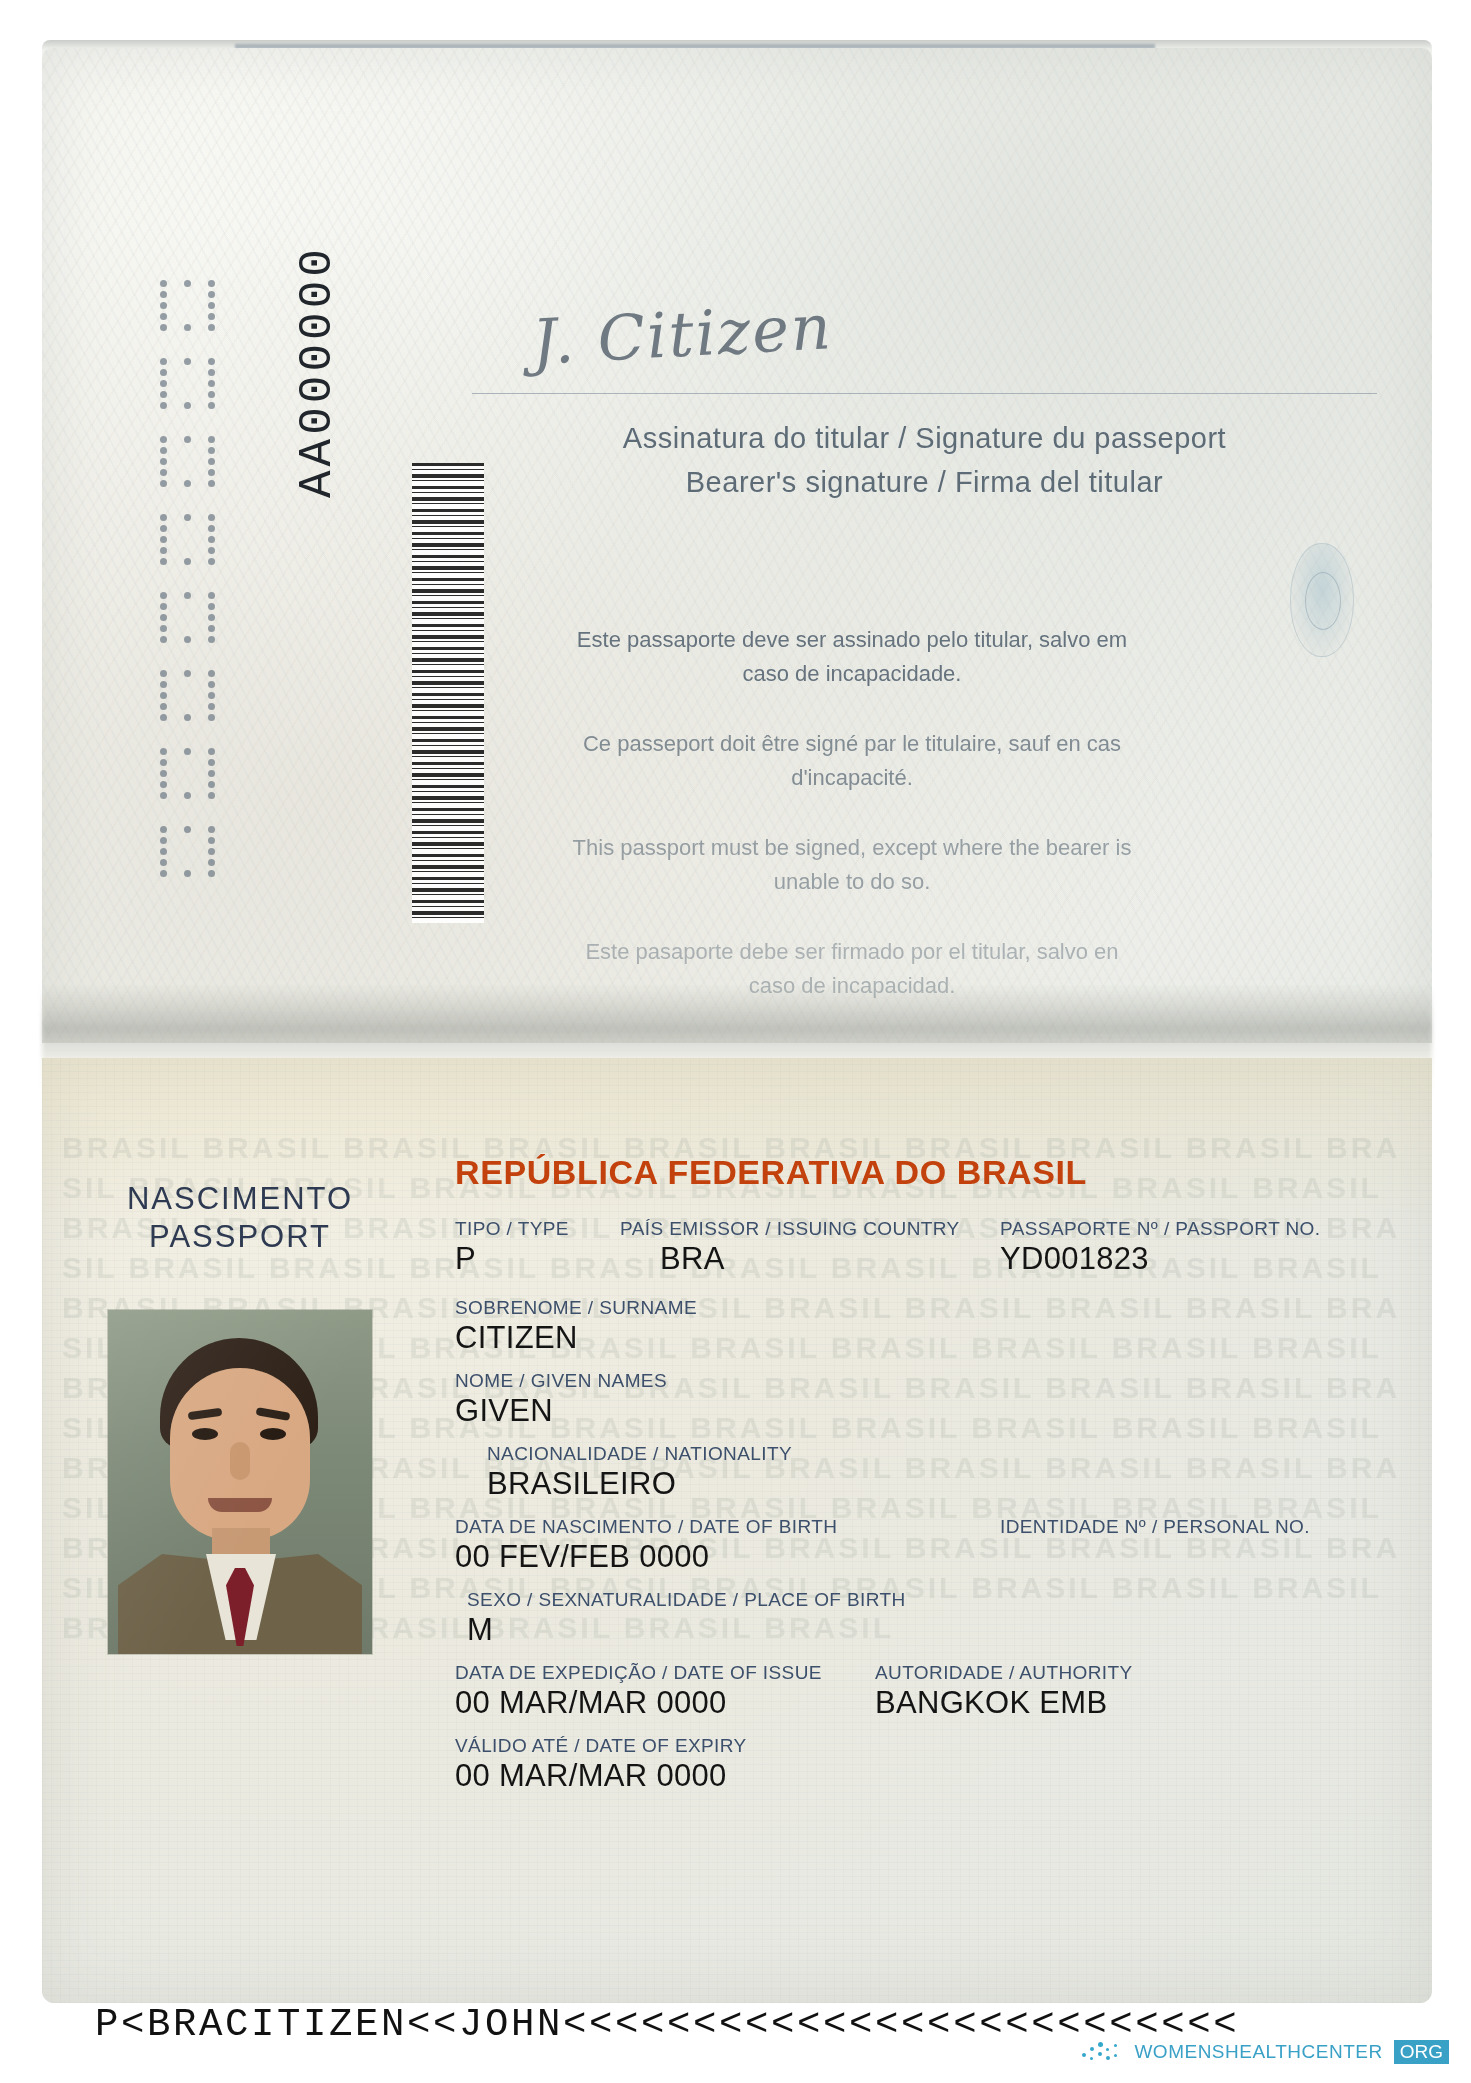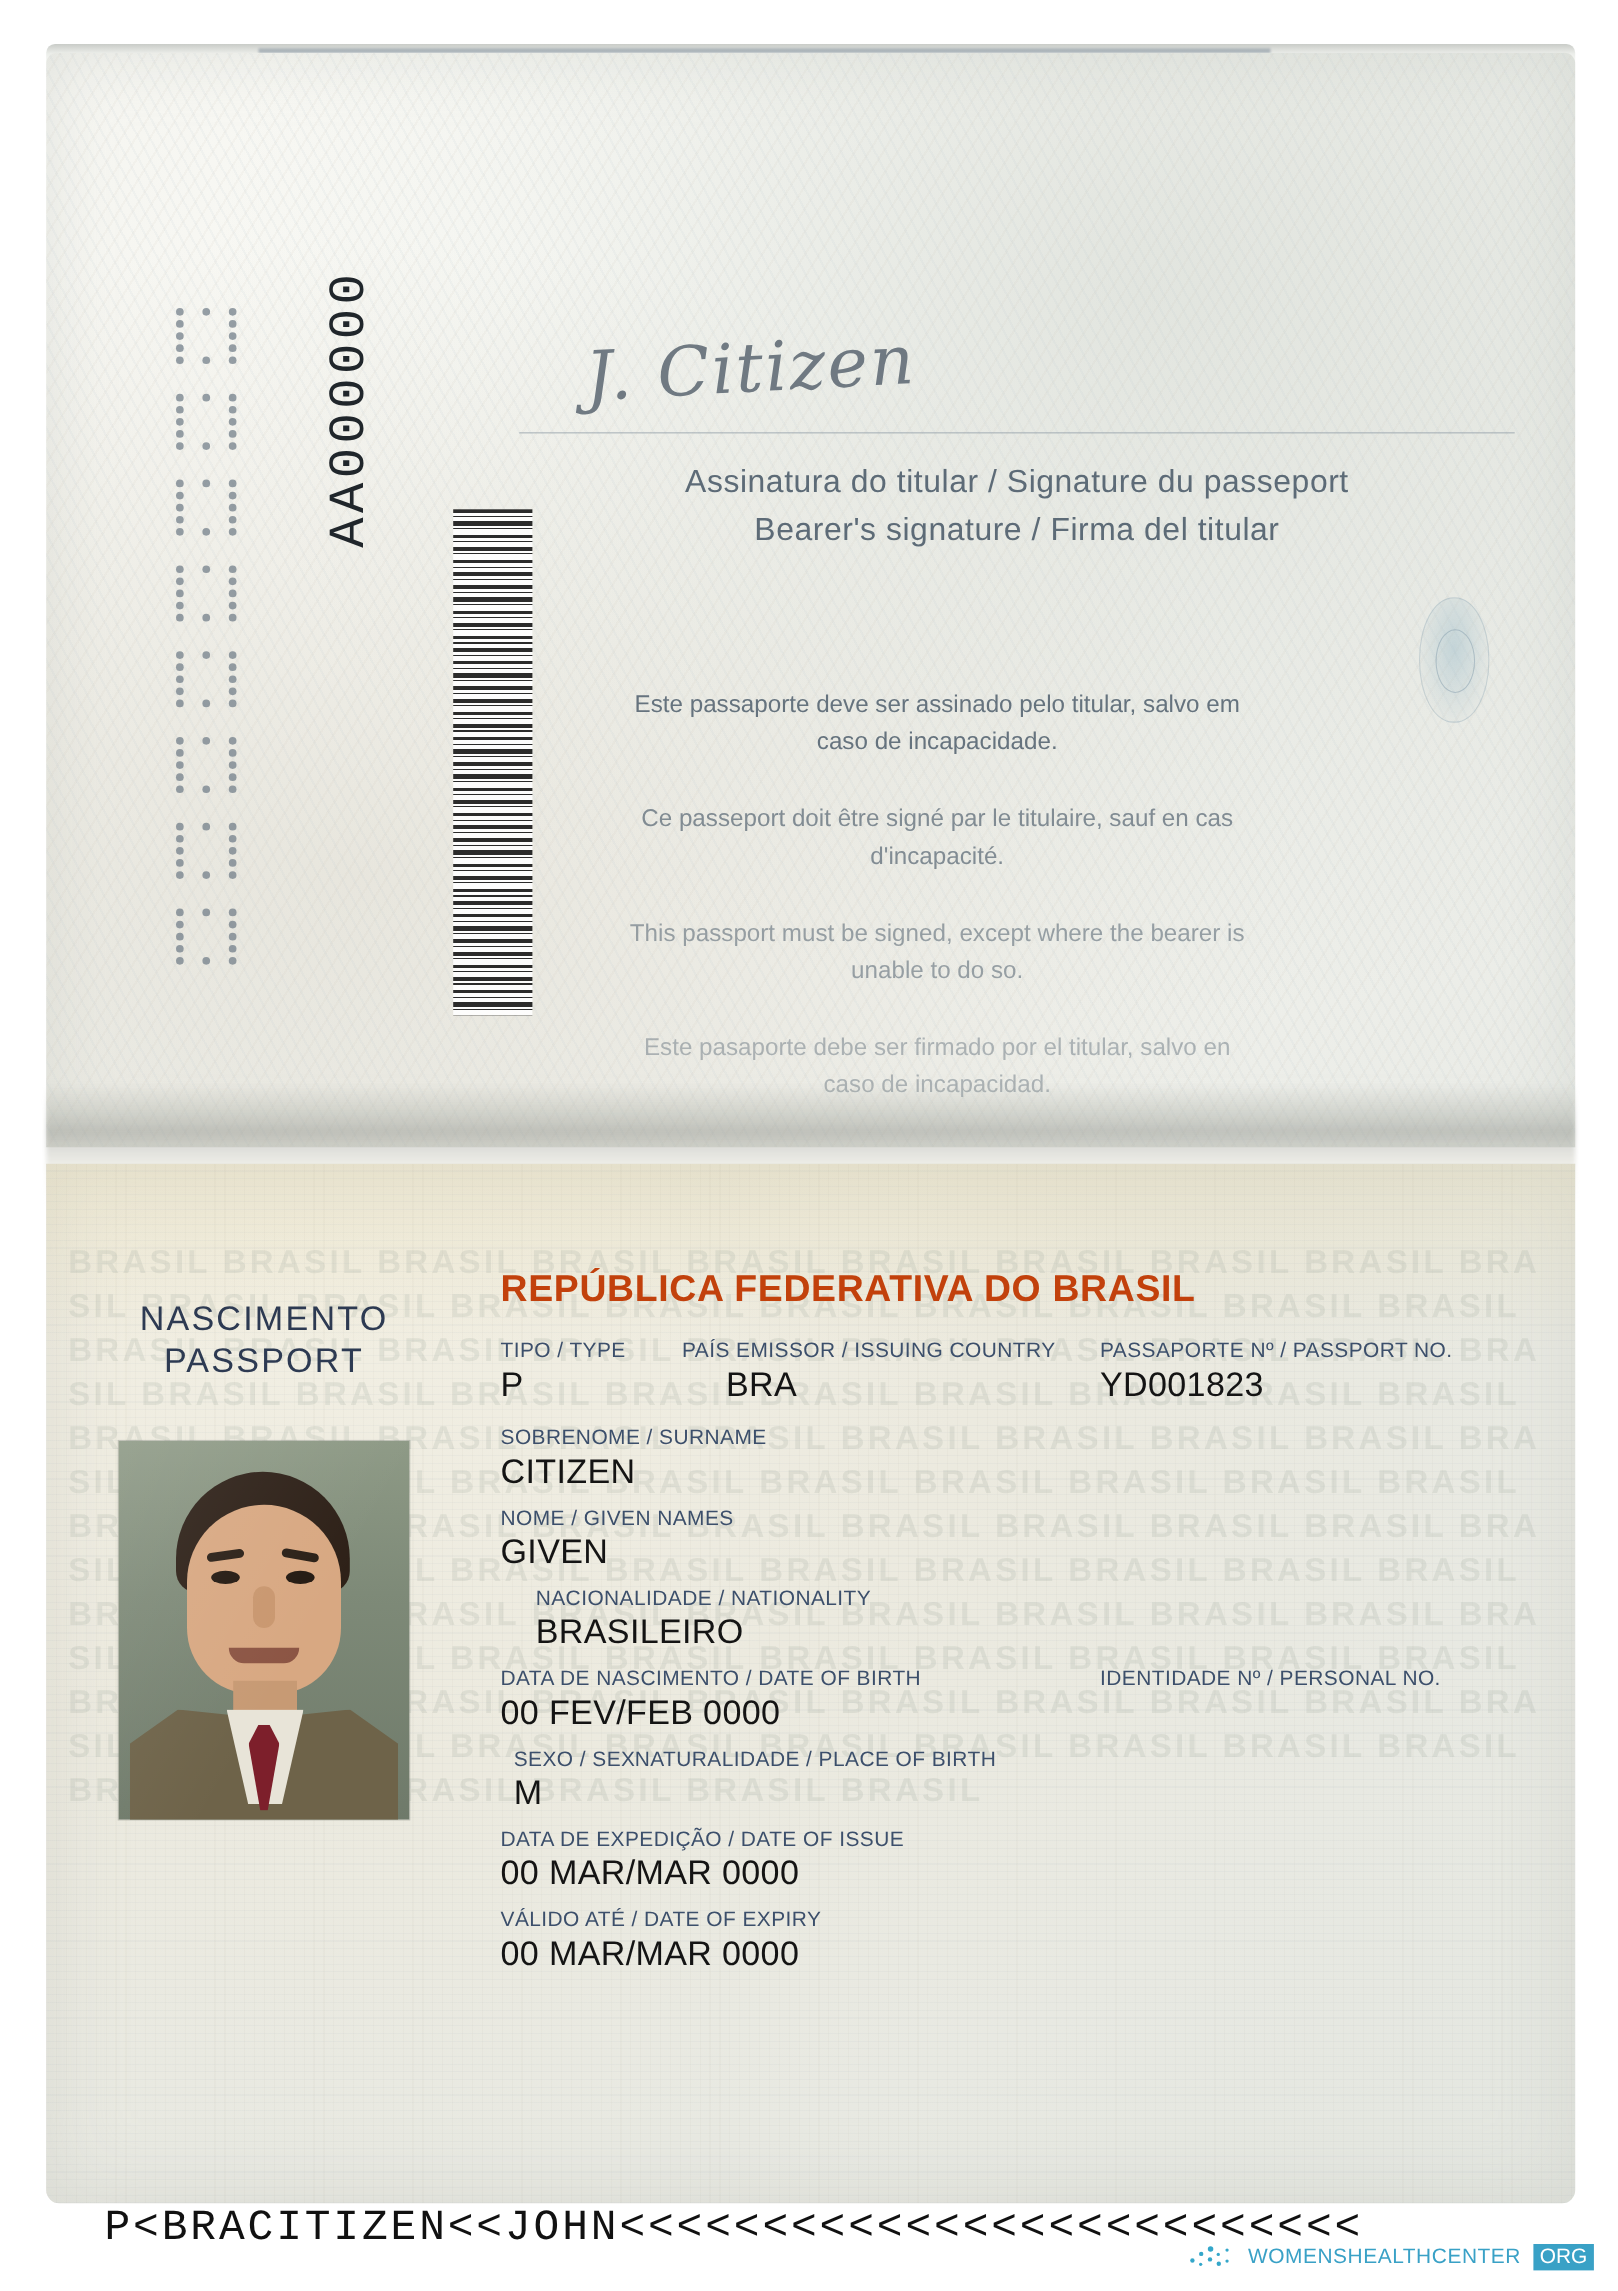--- a/index.html
+++ b/index.html
@@ -611,20 +611,24 @@
       <div class="abs" style="left:122px;top:0;">
         <div class="flabel">NATURALIDADE / PLACE OF BIRTH</div>
       </div>
     </div>
 
     <div class="frow" style="height:66px;">
       <div class="abs" style="left:0;top:0;">
         <div class="flabel">DATA DE EXPEDIÇÃO / DATE OF ISSUE</div>
         <div class="fvalue">00 MAR/MAR 0000</div>
       </div>
+      <div class="abs" style="left:420px;top:0;">
+        <div class="flabel">AUTORIDADE / AUTHORITY</div>
+        <div class="fvalue">BANGKOK EMB</div>
+      </div>
     </div>
 
     <div class="frow" style="height:66px;">
       <div class="flabel">VÁLIDO ATÉ / DATE OF EXPIRY</div>
       <div class="fvalue">00 MAR/MAR 0000</div>
     </div>
   </div>
 
   <div class="mrz">
     <div>P&lt;BRACITIZEN&lt;&lt;JOHN&lt;&lt;&lt;&lt;&lt;&lt;&lt;&lt;&lt;&lt;&lt;&lt;&lt;&lt;&lt;&lt;&lt;&lt;&lt;&lt;&lt;&lt;&lt;&lt;&lt;&lt;</div>

